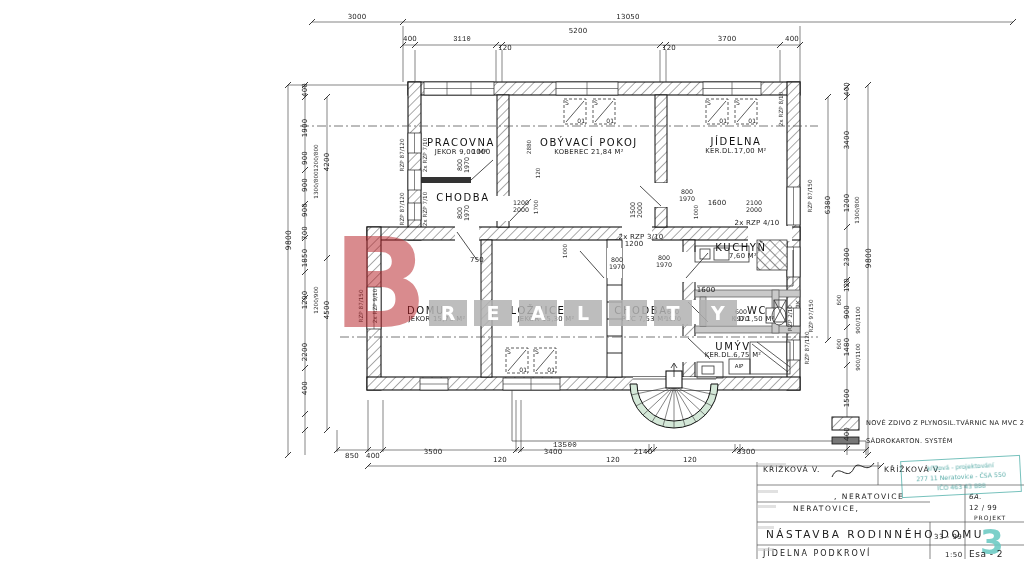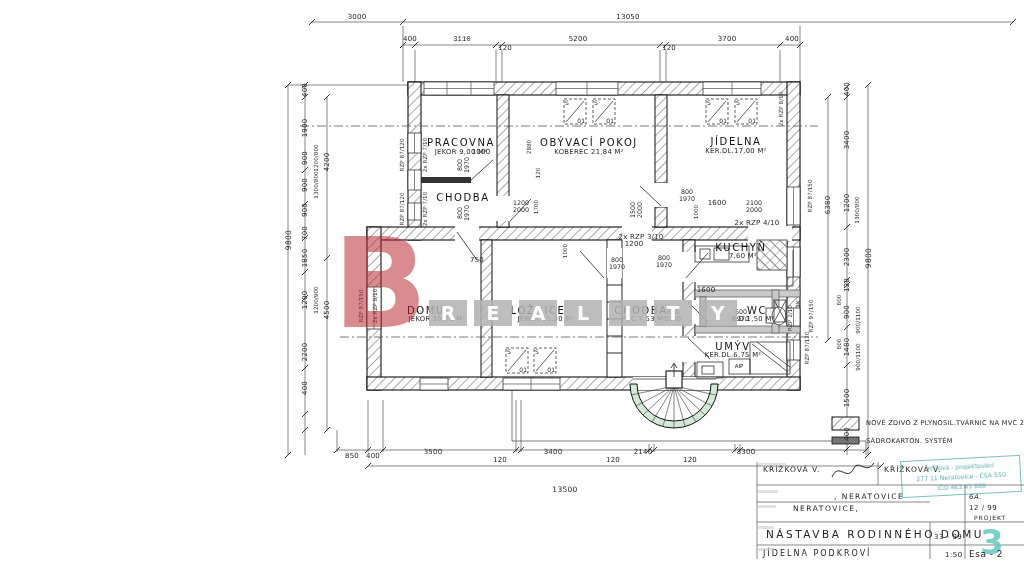--- a/index.html
+++ b/index.html
@@ -321,21 +321,21 @@
   </g>
   <path d="M832,477 C839,461 847,483 854,468 C859,459 866,475 874,463" fill="none" stroke="#222" stroke-width="1"></path>
 </svg>
 
 <div id="labels">
       <span class="lb d" style="left: 357px; top: 18px;">3000</span>
       <span class="lb d" style="left: 628px; top: 18px;">13050</span>
       <span class="lb d" style="left: 410px; top: 40px;">400</span>
       <span class="lb d" style="left: 462px; top: 40px; font-family: Liberation Mono, monospace;">3110</span>
       <span class="lb d" style="left: 505px; top: 49px;">120</span>
-      <span class="lb d" style="left: 578px; top: 40px;">5200</span>
+      <span class="lb d" style="left: 578px; top: 32px;">5200</span>
       <span class="lb d" style="left: 669px; top: 49px;">120</span>
       <span class="lb d" style="left: 727px; top: 40px;">3700</span>
       <span class="lb d" style="left: 792px; top: 40px;">400</span>
       <span class="lb t rot" style="left: 289px; top: 240px;">9800</span>
       <span class="lb d rot" style="left: 306px; top: 90px;">400</span>
       <span class="lb d rot" style="left: 306px; top: 128px;">1900</span>
       <span class="lb d rot" style="left: 306px; top: 158px;">900</span>
       <span class="lb d rot" style="left: 306px; top: 185px;">900</span>
       <span class="lb d rot" style="left: 306px; top: 210px;">900</span>
       <span class="lb d rot" style="left: 306px; top: 233px;">700</span>
@@ -430,21 +430,21 @@
 1970</span>
       <span class="lb d" style="left: 352px; top: 457px;">850</span>
       <span class="lb d" style="left: 373px; top: 457px;">400</span>
       <span class="lb d" style="left: 433px; top: 453px;">3500</span>
       <span class="lb d" style="left: 500px; top: 461px;">120</span>
       <span class="lb d" style="left: 553px; top: 453px;">3400</span>
       <span class="lb d" style="left: 613px; top: 461px;">120</span>
       <span class="lb d" style="left: 643px; top: 453px;">2140</span>
       <span class="lb d" style="left: 690px; top: 461px;">120</span>
       <span class="lb d" style="left: 746px; top: 453px;">3300</span>
-      <span class="lb t" style="left: 565px; top: 490px;">13500</span>
+      <span class="lb t" style="left: 565px; top: 445px; font-family: Liberation Mono, monospace;">13500</span>
       <div class="win" style="left: 563px; top: 98px;">
         <svg width="24" height="27">
           <rect x="1" y="1" width="22" height="25" fill="none" stroke="#333" stroke-width=".8" stroke-dasharray="3,2"></rect>
           <line x1="3" y1="24" x2="21" y2="3" stroke="#333" stroke-width=".8"></line>
         </svg>
         <span class="ws">S</span>
         <span class="wn">01</span>
       </div>
       <div class="win" style="left: 592px; top: 98px;">
         <svg width="24" height="27">

